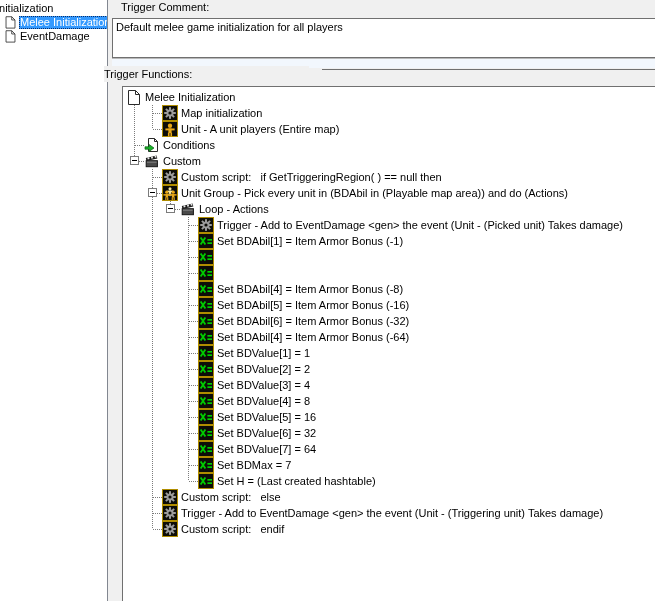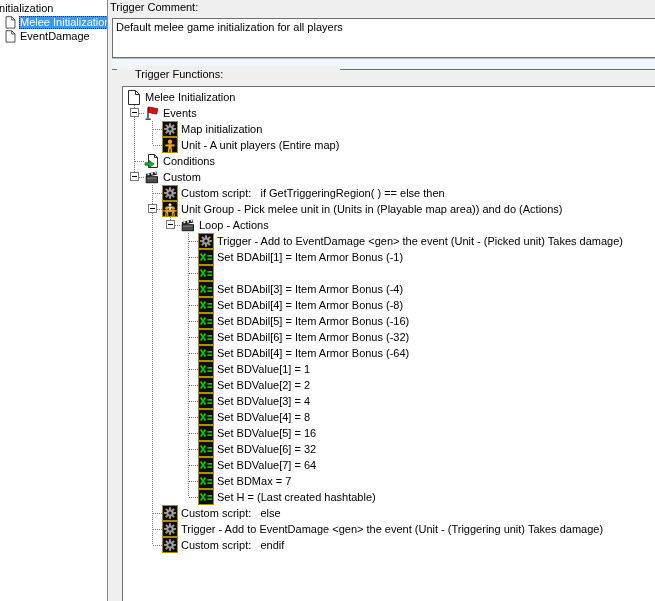--- a/index.html
+++ b/index.html
@@ -17,35 +17,35 @@
   .lp-row{height:14px;display:flex;align-items:center;white-space:pre;}
   .lp-row.cat .lp-label{margin-left:-4px;padding:0;}
   .lp-icon{flex:none;margin:0 2px 0 4px;width:13px;height:14px;}
   .lp-icon svg{display:block;}
   .lp-label{padding:0 3px 0 1px;line-height:13px;}
   .lp-row.selected .lp-label{
     background:var(--sel,#3399ff);color:#fff;
     outline:1px dotted #0b2f68;outline-offset:-1px;
   }
   
-  .comment-label{position:absolute;left:110px;top:1px;}
+  .comment-label{position:absolute;left:121px;top:1px;}
   .comment-box{
     position:absolute;left:112px;top:18px;right:-2px;height:40px;
     background:#fff;border:1px solid #707070;box-sizing:border-box;
     padding:2px 3px;white-space:pre-wrap;overflow:hidden;
   }
   .splitter{
     position:absolute;left:112px;right:-2px;top:58px;height:10px;
     background:#f2f7fd;border-top:1px solid #b9b9b9;box-sizing:border-box;
   }
   .groove{position:absolute;top:69px;height:1px;background:#707070;}
   .groove.g-left{left:112px;width:5px;}
   .groove.g-right{left:322px;right:0;}
   .functions-label{
-    position:absolute;left:135px;top:66px;width:205px;height:16px;
+    position:absolute;left:104px;top:66px;width:205px;height:16px;
     background:#f0f0f0;line-height:16px;
   }
   .tree-box{
     position:absolute;left:122px;top:86px;right:-2px;bottom:-2px;
     background:#fff;border:1px solid #707070;box-sizing:border-box;
     padding:2px 0 0 3px;overflow:hidden;
   }
   
   .t-row{height:16px;display:flex;align-items:center;white-space:pre;}
   .cell{width:18px;height:16px;position:relative;flex:none;}
@@ -91,25 +91,20 @@
 <div class="splitter"></div>
 <div class="groove g-left"></div>
 <div class="groove g-right"></div>
 <div class="functions-label">Trigger Functions:</div>
 
 <div class="tree-box">
     <div class="t-row"><span class="t-icon"><svg width="16" height="16" viewBox="0 0 16 16" xmlns="http://www.w3.org/2000/svg">
           <path d="M2.5 1.5h7l4 4v10h-11z" fill="#fff" stroke="#2a2a2a"></path>
           <path d="M9.5 1.5v4h4" fill="none" stroke="#2a2a2a"></path>
         </svg></span><span class="t-label">Melee Initialization</span></div>
-    <div class="t-row"><span class="cell ev"><span class="expbox"></span></span><span class="t-icon"><svg width="16" height="16" viewBox="0 0 16 16" xmlns="http://www.w3.org/2000/svg">
-          <path d="M4 13.5V2.5" stroke="#4a4a4a" stroke-width="1.6"></path>
-          <path d="M1.5 14.2h5.2" stroke="#4a4a4a" stroke-width="1.6"></path>
-          <path d="M4.5 1.9l9.2 1.8-1 5.4-8.2-1.6z" fill="#dd1111" stroke="#7d0000" stroke-width="0.8"></path>
-        </svg></span><span class="t-label">Events</span></div>
     <div class="t-row"><span class="cell v"></span><span class="cell t"></span><span class="t-icon"><svg width="16" height="16" viewBox="0 0 16 16" xmlns="http://www.w3.org/2000/svg">
           <rect x="0.5" y="0.5" width="15" height="15" fill="#0d0d08" stroke="#b08d00"></rect>
           <g fill="#9c9c9c">
             <rect x="7" y="2.2" width="2" height="11.6"></rect>
             <rect x="2.2" y="7" width="11.6" height="2"></rect>
             <rect x="7" y="2.2" width="2" height="11.6" transform="rotate(45 8 8)"></rect>
             <rect x="7" y="2.2" width="2" height="11.6" transform="rotate(-45 8 8)"></rect>
           </g>
           <circle cx="8" cy="8" r="3.6" fill="#9c9c9c"></circle>
           <circle cx="8" cy="8" r="1.6" fill="#0d0d08"></circle>
@@ -140,21 +135,21 @@
     <div class="t-row"><span class="cell"></span><span class="cell t"></span><span class="t-icon"><svg width="16" height="16" viewBox="0 0 16 16" xmlns="http://www.w3.org/2000/svg">
           <rect x="0.5" y="0.5" width="15" height="15" fill="#0d0d08" stroke="#b08d00"></rect>
           <g fill="#9c9c9c">
             <rect x="7" y="2.2" width="2" height="11.6"></rect>
             <rect x="2.2" y="7" width="11.6" height="2"></rect>
             <rect x="7" y="2.2" width="2" height="11.6" transform="rotate(45 8 8)"></rect>
             <rect x="7" y="2.2" width="2" height="11.6" transform="rotate(-45 8 8)"></rect>
           </g>
           <circle cx="8" cy="8" r="3.6" fill="#9c9c9c"></circle>
           <circle cx="8" cy="8" r="1.6" fill="#0d0d08"></circle>
-        </svg></span><span class="t-label">Custom script:   if GetTriggeringRegion( ) == else then</span></div>
+        </svg></span><span class="t-label">Custom script:   if GetTriggeringRegion( ) == null then</span></div>
     <div class="t-row"><span class="cell"></span><span class="cell et"><span class="expbox"></span></span><span class="t-icon"><svg width="16" height="16" viewBox="0 0 16 16" xmlns="http://www.w3.org/2000/svg">
           <rect x="0.5" y="0.5" width="15" height="15" fill="#0d0d08" stroke="#b08d00"></rect>
           <g fill="#f5e6a0">
             <circle cx="8" cy="3.8" r="1.52"></circle>
             <rect x="4.8" y="5.64" width="6.4" height="1.36"></rect>
             <rect x="6.88" y="5.64" width="2.2399999999999998" height="3.2"></rect>
             <rect x="6.56" y="8.600000000000001" width="1.1199999999999999" height="2.5600000000000005"></rect>
             <rect x="8.32" y="8.600000000000001" width="1.1199999999999999" height="2.5600000000000005"></rect>
           </g>
           <g fill="#eaa918">
@@ -164,21 +159,21 @@
             <rect x="3.2699999999999996" y="12.3" width="1.19" height="2.72"></rect>
             <rect x="5.14" y="12.3" width="1.19" height="2.72"></rect>
           </g>
           <g fill="#eaa918">
             <circle cx="11.2" cy="7.2" r="1.615"></circle>
             <rect x="7.799999999999999" y="9.155" width="6.8" height="1.4449999999999998"></rect>
             <rect x="10.01" y="9.155" width="2.38" height="3.4"></rect>
             <rect x="9.67" y="12.3" width="1.19" height="2.72"></rect>
             <rect x="11.54" y="12.3" width="1.19" height="2.72"></rect>
           </g>
-        </svg></span><span class="t-label">Unit Group - Pick melee unit in (Units in (Playable map area)) and do (Actions)</span></div>
+        </svg></span><span class="t-label">Unit Group - Pick every unit in (BDAbil in (Playable map area)) and do (Actions)</span></div>
     <div class="t-row"><span class="cell"></span><span class="cell v"></span><span class="cell el"><span class="expbox"></span></span><span class="t-icon"><svg width="16" height="16" viewBox="0 0 16 16" xmlns="http://www.w3.org/2000/svg">
           <path d="M1.8 4.9l10.8-2.4.7 3.1L2.5 8z" fill="#1c1c1c"></path>
           <path d="M3.3 4.6l1.8-.4.45 1.9-1.8.4z" fill="#e8e8e8"></path>
           <path d="M6.9 3.8l1.8-.4.45 1.9-1.8.4z" fill="#e8e8e8"></path>
           <path d="M10.5 3l1.6-.35.45 1.85-1.6.37z" fill="#e8e8e8"></path>
           <rect x="2.2" y="7.7" width="11.2" height="6" fill="#4a4a4a" stroke="#161616"></rect>
           <rect x="3" y="8.5" width="9.6" height="1.5" fill="#717171"></rect>
         </svg></span><span class="t-label">Loop - Actions</span></div>
     <div class="t-row"><span class="cell"></span><span class="cell v"></span><span class="cell"></span><span class="cell t"></span><span class="t-icon"><svg width="16" height="16" viewBox="0 0 16 16" xmlns="http://www.w3.org/2000/svg">
           <rect x="0.5" y="0.5" width="15" height="15" fill="#0d0d08" stroke="#b08d00"></rect>
@@ -213,21 +208,21 @@
         </svg></span></div>
     <div class="t-row"><span class="cell"></span><span class="cell v"></span><span class="cell"></span><span class="cell t"></span><span class="t-icon"><svg width="16" height="16" viewBox="0 0 16 16" xmlns="http://www.w3.org/2000/svg">
           <rect x="0.5" y="0.5" width="15" height="15" fill="#0d0d08" stroke="#b08d00"></rect>
           <g stroke="#00cc00" stroke-width="1.8">
             <path d="M2.6 4.4l4.8 7.2M7.4 4.4l-4.8 7.2"></path>
           </g>
           <g fill="#00cc00">
             <rect x="9.4" y="6" width="4.6" height="1.7"></rect>
             <rect x="9.4" y="9.3" width="4.6" height="1.7"></rect>
           </g>
-        </svg></span><span class="t-label">Set BDAbil[3] = Item Armor Bonus (-4)</span></div>
+        </svg></span></div>
     <div class="t-row"><span class="cell"></span><span class="cell v"></span><span class="cell"></span><span class="cell t"></span><span class="t-icon"><svg width="16" height="16" viewBox="0 0 16 16" xmlns="http://www.w3.org/2000/svg">
           <rect x="0.5" y="0.5" width="15" height="15" fill="#0d0d08" stroke="#b08d00"></rect>
           <g stroke="#00cc00" stroke-width="1.8">
             <path d="M2.6 4.4l4.8 7.2M7.4 4.4l-4.8 7.2"></path>
           </g>
           <g fill="#00cc00">
             <rect x="9.4" y="6" width="4.6" height="1.7"></rect>
             <rect x="9.4" y="9.3" width="4.6" height="1.7"></rect>
           </g>
         </svg></span><span class="t-label">Set BDAbil[4] = Item Armor Bonus (-8)</span></div>

